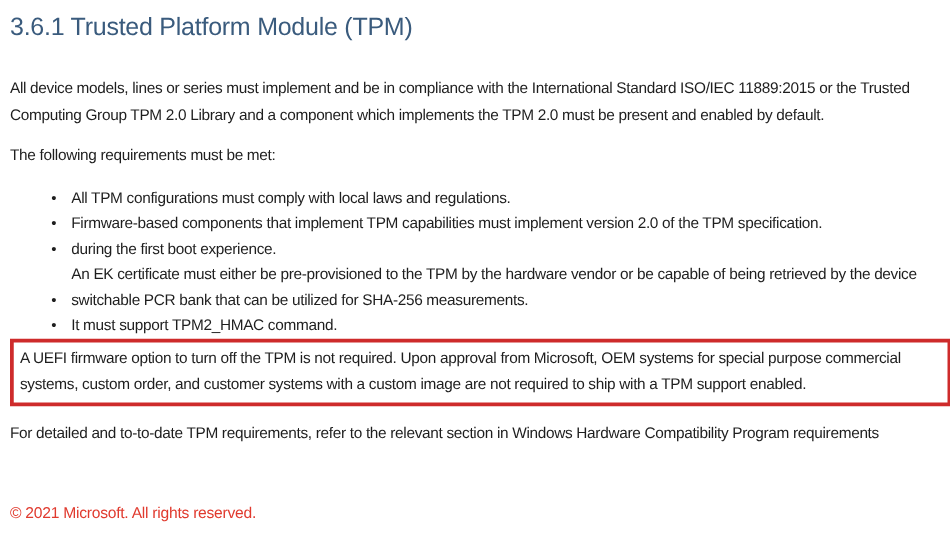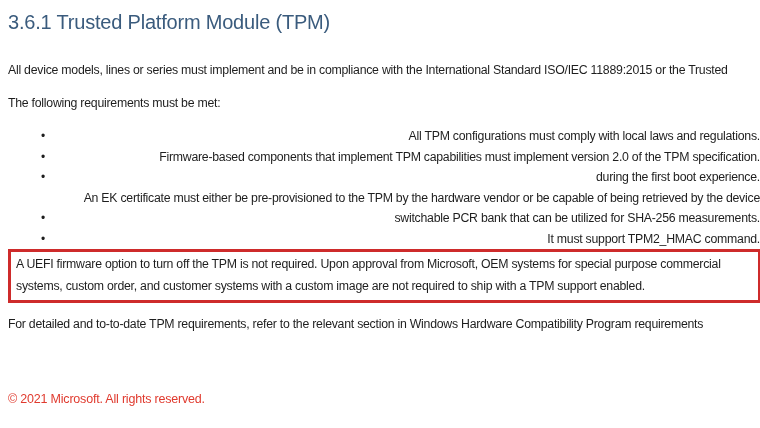--- a/index.html
+++ b/index.html
@@ -42,48 +42,49 @@
   .bullet-list { margin-top: 12px; width: 752px; }
   .bullet-item { display: flex; align-items: flex-start; }
   .bullet-glyph {
     flex: 0 0 auto;
     width: 16px;
     margin-left: 33px;
     line-height: 20.5px;
     font-size: 12px;
     text-align: left;
   }
-  .bullet-text { flex: 1 1 auto; min-width: 0; text-align: right; }
+  .bullet-text { flex: 1 1 auto; min-width: 0; }
   .bullet-text .line { line-height: 20.5px; }
   .highlight-box {
     width: 753px;
     border: 3px solid #ce2b2b;
     padding: 2px 5px 3px 5px;
     background: #ffffff;
   }
   .closing { margin-top: 11px; }
   .footer {
     position: absolute;
     left: 8px;
-    bottom: 22px;
+    bottom: 11px;
     font-size: 12.5px;
     letter-spacing: -0.2px;
     color: #e03a2e;
     white-space: nowrap;
   }
 </style>
 </head>
 <body>
 
 <div class="page">
 
   <h1 class="heading">3.6.1 Trusted Platform Module (TPM)</h1>
 
   <div class="para body-text">
     <div class="line">All device models, lines or series must implement and be in compliance with the International Standard ISO/IEC 11889:2015 or the Trusted</div>
+    <div class="line">Computing Group TPM 2.0 Library and a component which implements the TPM 2.0 must be present and enabled by default.</div>
   </div>
 
   <div class="para lead body-text">
     <div class="line">The following requirements must be met:</div>
   </div>
 
   <div class="bullet-list body-text">
 
     <div class="bullet-item">
       <span class="bullet-glyph">•</span>

